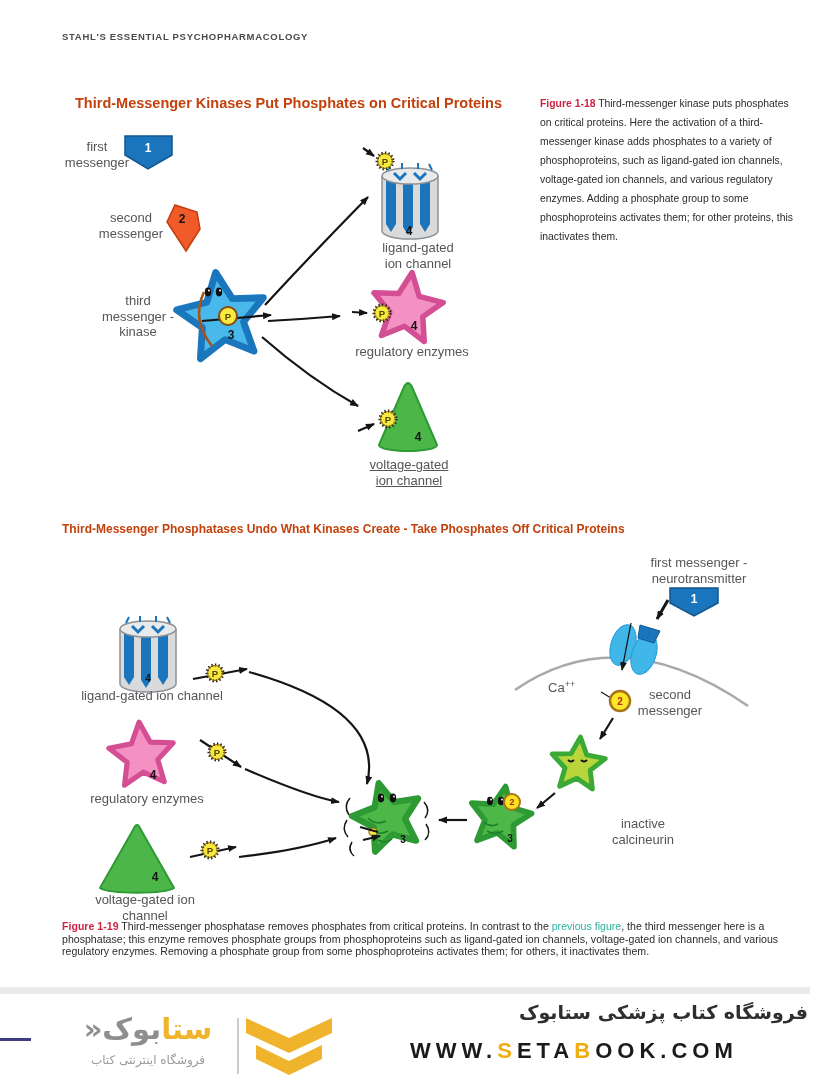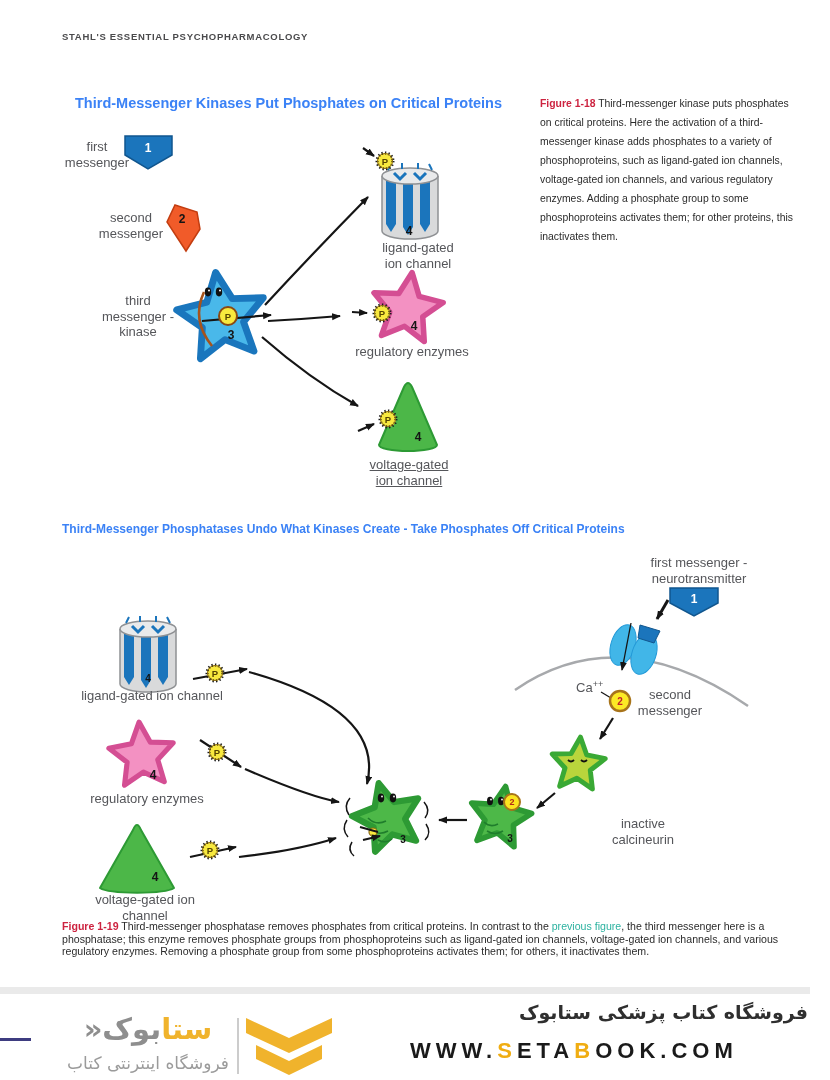--- a/index.html
+++ b/index.html
@@ -1,19 +1,19 @@
 <!DOCTYPE html>
 <html><head>
 <meta charset="utf-8">
 <style>
   html,body{margin:0;padding:0;background:#ffffff;}
   #page{position:relative;width:810px;height:1080px;background:#ffffff;overflow:hidden;
         font-family:"Liberation Sans",sans-serif;color:#222;}
   .hdr{position:absolute;left:62px;top:31px;font-size:9.5px;font-weight:600;letter-spacing:.7px;color:#4a4a4c;}
-  .fig-title{position:absolute;font-weight:bold;color:#3b82f6;}
+  .fig-title{position:absolute;font-weight:bold;color:#c2410c;}
   #t18{left:75px;top:95px;font-size:14.5px;width:470px;}
   #t19{left:62px;top:522px;font-size:12px;width:730px;}
   .caption{position:absolute;font-size:10.4px;line-height:19px;color:#2b2b2b;}
   #cap18{left:540px;top:94px;width:258px;}
   #cap19{left:62px;top:920px;width:742px;line-height:12.7px;font-size:10.6px;}
   .figlabel{color:#cd2340;font-weight:bold;}
   .figlink{color:#2cb2a0;cursor:pointer;}
   .lbl{position:absolute;font-size:13px;line-height:15.5px;color:#55565a;text-align:center;white-space:pre-line;}
   .num{position:absolute;transform:translate(-50%,-50%);font-weight:bold;font-size:12px;color:#141414;}
   .num.white{color:#fff;}
@@ -21,21 +21,21 @@
   .num.red{color:#c42127;font-size:10px;}
   .num.darkred{color:#b0261c;font-size:9px;}
   .pletter{position:absolute;transform:translate(-50%,-50%);font-size:9.5px;font-weight:bold;color:#554400;}
   svg{position:absolute;overflow:visible;}
   
   .f-band{position:absolute;left:0;top:987px;width:830px;height:7px;background:#eaeaea;}
   .f-line{position:absolute;left:0;top:1038px;width:31px;height:3px;background:#3e3c80;}
   .logo-word{position:absolute;left:64px;top:1012px;width:168px;text-align:center;direction:rtl;
              font-family:"DejaVu Sans",sans-serif;font-weight:bold;font-size:29px;}
   .logo-sub{position:absolute;left:64px;top:1053px;width:168px;text-align:center;direction:rtl;
-            font-family:"DejaVu Sans",sans-serif;font-size:17px;color:#9b9b9b;}
+            font-family:"DejaVu Sans",sans-serif;font-size:12px;color:#9b9b9b;}
   .lg-yellow{color:#f0b32c;}
   .lg-gray{color:#8e8e8e;}
   .divider{position:absolute;left:237px;top:1018px;width:2px;height:56px;background:#cccccc;}
   .tagline{position:absolute;left:430px;top:1001px;width:378px;text-align:right;direction:rtl;
            font-family:"DejaVu Sans",sans-serif;font-size:19px;font-weight:600;color:#2f2f2f;}
   .siteurl{position:absolute;left:410px;top:1038px;width:402px;
            font-size:22px;font-weight:bold;letter-spacing:5px;color:#1a1a1a;white-space:nowrap;}
   .siteurl .y{color:#f0ad12;}
 </style>
 </head>
@@ -228,21 +228,21 @@
   <div class="lbl" style="left:624px;top:555px;width:150px;">first messenger -
 neurotransmitter</div>
   <div class="lbl" style="left:610px;top:687px;width:120px;">second
 messenger</div>
   <div class="lbl" style="left:583px;top:800px;width:120px;margin-top:16px;">inactive
 calcineurin</div>
   <div class="lbl" style="left:81px;top:688px;width:142px;">ligand-gated ion channel</div>
   <div class="lbl" style="left:77px;top:791px;width:140px;">regulatory enzymes</div>
   <div class="lbl" style="left:71px;top:892px;width:148px;">voltage-gated ion channel</div>
 
-  <div class="lbl" style="left:576px;top:677px;width:40px;text-align:left;"><span>Ca</span><sup style="font-size:9px;">++</sup></div>
+  <div class="lbl" style="left:548px;top:677px;width:40px;text-align:left;"><span>Ca</span><sup style="font-size:9px;">++</sup></div>
 
   <span class="num white" style="left:694px;top:599px;">1</span>
   <span class="num red" style="left:620px;top:701px;">2</span>
   <span class="num darkred" style="left:512px;top:802px;">2</span>
   <span class="num small" style="left:510px;top:838px;">3</span>
   <span class="num small" style="left:403px;top:839px;">3</span>
   <span class="num small" style="left:148px;top:678px;">4</span>
   <span class="num" style="left:153px;top:775px;">4</span>
   <span class="num" style="left:155px;top:877px;">4</span>
 

